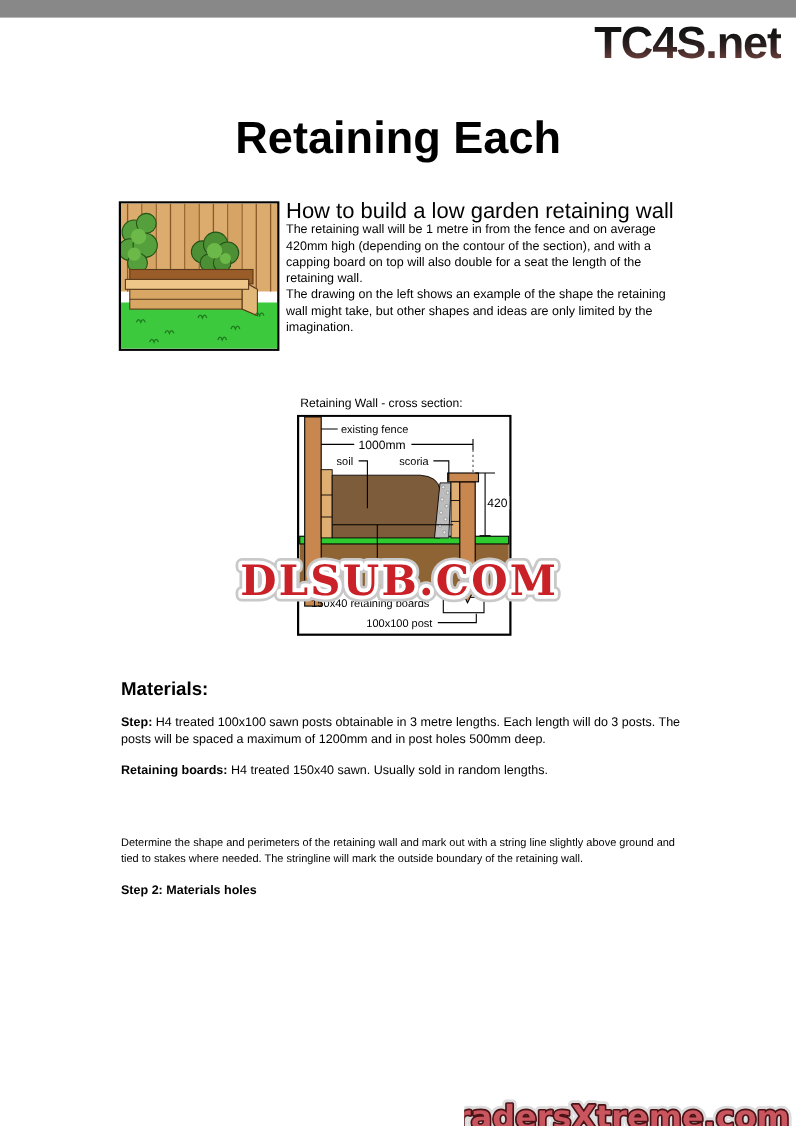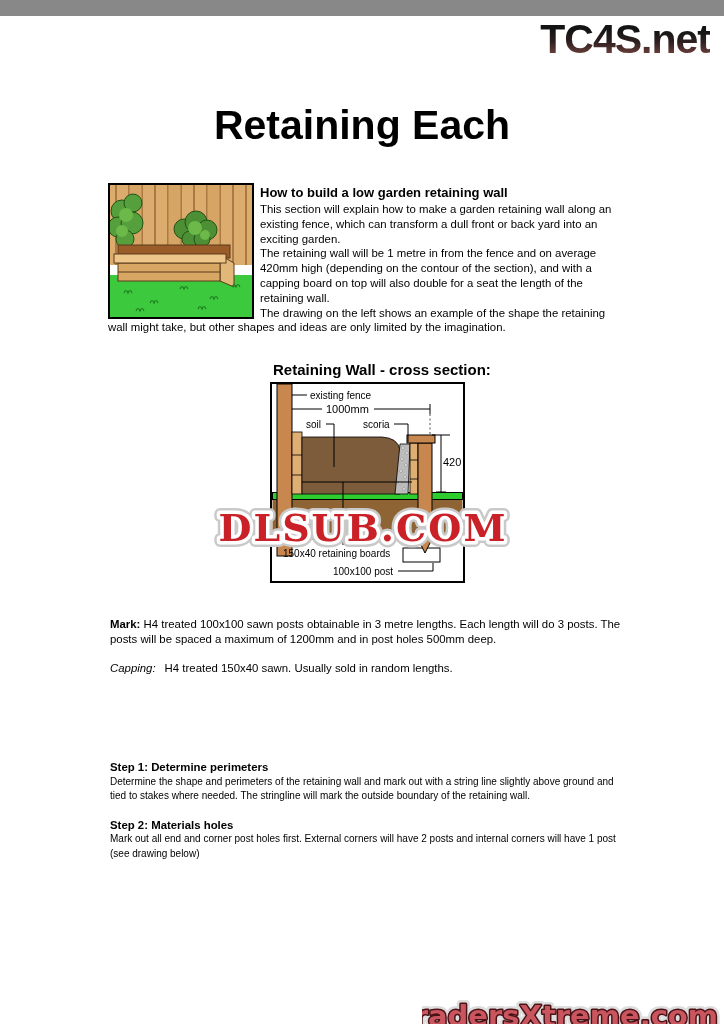--- a/index.html
+++ b/index.html
@@ -20,25 +20,25 @@
   .page-title {
     position:absolute; top:86px; left:0; width:100%;
     text-align:center; font-size:41px; font-weight:bold; letter-spacing:0px;
   }
   
   .intro { position:absolute; left:108px; top:167px; width:517px; }
   .garden-pic {
     float:left; width:146px; height:136px; border:2px solid #000;
     margin-right:6px; background:#fff;
   }
-  .intro h2 { font-size:13px; font-weight:bold; line-height:19px; }
+  .intro h2 { font-size:20px; font-weight:normal; line-height:19px; }
   .intro p  { font-size:11.4px; line-height:14.8px; }
   
   .xsection { position:absolute; left:270px; top:345px; }
-  .xsection .dtitle { font-size:15px; font-weight:bold; margin-bottom:4px; margin-left:3px; }
+  .xsection .dtitle { font-size:11px; font-weight:normal; margin-bottom:4px; margin-left:3px; }
   .xsection svg text { font-family:"Liberation Sans", sans-serif; }
   
   .watermark { position:absolute; left:203px; top:481px; z-index:5;text-align:right; }
   
   .materials { position:absolute; left:110px; top:601px; width:516px; }
   .materials h3 { font-size:17px; font-weight:bold; margin-bottom:13px; }
   .materials p { font-size:11.4px; line-height:14.6px; }
   .materials .gap { height:15px; }
   .materials i { font-style:italic; }
   .materials .tabbed { margin-left:9px; }
@@ -119,21 +119,20 @@
           <path d="M40,118 q2,-5 4,0 q2,-5 4,0"></path>
           <path d="M70,104 q2,-5 4,0 q2,-5 4,0"></path>
           <path d="M100,114 q2,-5 4,0 q2,-5 4,0"></path>
           <path d="M122,102 q2,-5 4,0 q2,-5 4,0"></path>
           <path d="M88,124 q2,-5 4,0 q2,-5 4,0"></path>
           <path d="M26,126 q2,-5 4,0 q2,-5 4,0"></path>
         </g>
       </svg>
     </div>
     <h2>How to build a low garden retaining wall</h2>
-    <p>This section will explain how to make a garden retaining wall along an existing fence, which can transform a dull front or back yard into an exciting garden.</p>
     <p>The retaining wall will be 1 metre in from the fence and on average 420mm high (depending on the contour of the section), and with a capping board on top will also double for a seat the length of the retaining wall.</p>
     <p>The drawing on the left shows an example of the shape the retaining wall might take, but other shapes and ideas are only limited by the imagination.</p>
   </div>
 
   <div class="xsection">
     <div class="dtitle">Retaining Wall - cross section:</div>
     <svg width="196" height="202" viewBox="0 0 196 202">
 
       <rect x="1" y="1" width="193" height="199" fill="#ffffff" stroke="#000" stroke-width="2"></rect>
 
@@ -212,33 +211,32 @@
         </linearGradient>
       </defs>
       <g font-family="'DejaVu Serif', serif" font-weight="bold" font-size="38" letter-spacing="2" text-anchor="middle" style="paint-order:stroke; stroke-linejoin:round">
         <text x="160" y="44" stroke="#c9c9c9" stroke-width="12" fill="none">DLSUB.COM</text>
         <text x="160" y="44" stroke="#ffffff" stroke-width="7" fill="#c92127">DLSUB.COM</text>
       </g>
     </svg>
   </div>
 
   <div class="materials">
-    <p><b>Mark:</b><span> H4 treated 100x100 sawn posts obtainable in 3 metre lengths. Each length will do 3 posts. The posts will be spaced a maximum of 1200mm and in post holes 500mm deep.</span></p>
+    <h3>Materials:</h3>
+    <p><b>Step:</b><span> H4 treated 100x100 sawn posts obtainable in 3 metre lengths. Each length will do 3 posts. The posts will be spaced a maximum of 1200mm and in post holes 500mm deep.</span></p>
     <div class="gap"></div>
-    <p><i>Capping:</i><span class="tabbed">H4 treated 150x40 sawn. Usually sold in random lengths.</span></p>
+    <p><b>Retaining boards:</b><span> H4 treated 150x40 sawn. Usually sold in random lengths.</span></p>
   </div>
 
   <div class="instructions">
     <div class="step">
-      <div class="stitle">Step 1: Determine perimeters</div>
       <p>Determine the shape and perimeters of the retaining wall and mark out with a string line slightly above ground and tied to stakes where needed. The stringline will mark the outside boundary of the retaining wall.</p>
     </div>
     <div class="step">
       <div class="stitle">Step 2: Materials holes</div>
-      <p>Mark out all end and corner post holes first. External corners will have 2 posts and internal corners will have 1 post (see drawing below)</p>
     </div>
   </div>
 
   <div class="footer-logo">
     <svg width="300" height="40" viewBox="0 0 300 40">
       <g font-family="'DejaVu Sans', sans-serif" font-weight="bold" font-size="29" text-anchor="end" style="paint-order:stroke; stroke-linejoin:round">
         <text x="296" y="30" stroke="#dddddd" stroke-width="8" fill="none">TradersXtreme.com</text>
         <text x="296" y="30" stroke-width="3" fill="#c9565e" stroke="#4a1216">TradersXtreme.com</text>
       </g>
     </svg>

